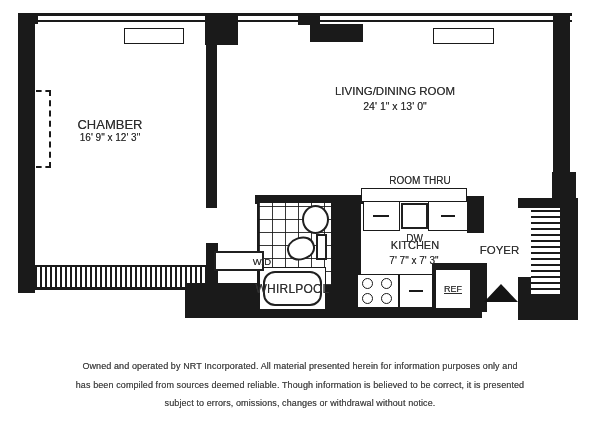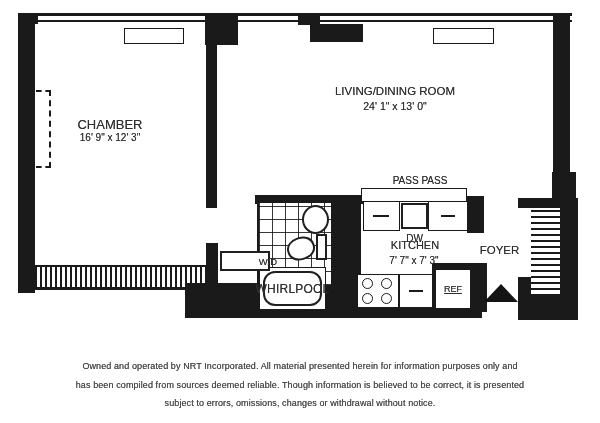--- a/index.html
+++ b/index.html
@@ -100,31 +100,31 @@
 
   <div class="tiles" style="left:257px;top:203px;width:74px;height:82px;"></div>
   <div class="box2" style="left:302px;top:205px;width:27px;height:29px;border-radius:50%;"></div>
   <div class="box2" style="left:316px;top:234px;width:11px;height:26px;"></div>
   <div class="box2" style="left:287px;top:237px;width:28px;height:23px;border-radius:46%;transform:rotate(-18deg);"></div>
   <div class="box" style="left:259px;top:267px;width:67px;height:43px;"></div>
   <div class="box2 cntr" style="left:263px;top:271px;width:59px;height:35px;border-radius:12px;">
     <span class="lbl" style="position:static;font-size:12px;letter-spacing:.2px;">WHIRLPOOL</span>
   </div>
 
-  <div class="box2 cntr" style="left:220px;top:251px;width:36px;height:20px;padding-left:46px;">
+  <div class="box2 cntr" style="left:214px;top:251px;width:36px;height:20px;padding-left:46px;">
     <span class="lbl" style="position:static;font-size:9.5px;">W/D</span>
   </div>
 
   <div class="tri" style="left:484px;top:284px;"></div>
 
   <div class="lbl" style="left:55px;top:117px;width:110px;font-size:13px;">CHAMBER</div>
   <div class="lbl" style="left:55px;top:132px;width:110px;font-size:10px;">16' 9" x 12' 3"</div>
   <div class="lbl" style="left:328px;top:85px;width:134px;font-size:11.5px;">LIVING/DINING ROOM</div>
   <div class="lbl" style="left:328px;top:100px;width:134px;font-size:10.5px;">24' 1" x 13' 0"</div>
-  <div class="lbl" style="left:370px;top:175px;width:100px;font-size:10px;">PASS PASS</div>
+  <div class="lbl" style="left:370px;top:175px;width:100px;font-size:10px;">ROOM THRU</div>
   <div class="lbl" style="left:370px;top:239px;width:90px;font-size:11px;">KITCHEN</div>
   <div class="lbl" style="left:369px;top:255px;width:90px;font-size:10px;">7' 7" x 7' 3"</div>
   <div class="lbl" style="left:472px;top:244px;width:55px;font-size:11.5px;">FOYER</div>
 
   <div class="disc" style="top:361px;">Owned and operated by NRT Incorporated. All material presented herein for information purposes only and</div>
   <div class="disc" style="top:380px;">has been compiled from sources deemed reliable. Though information is believed to be correct, it is presented</div>
   <div class="disc" style="top:398px;">subject to errors, omissions, changes or withdrawal without notice.</div>
 
 </div>
 

